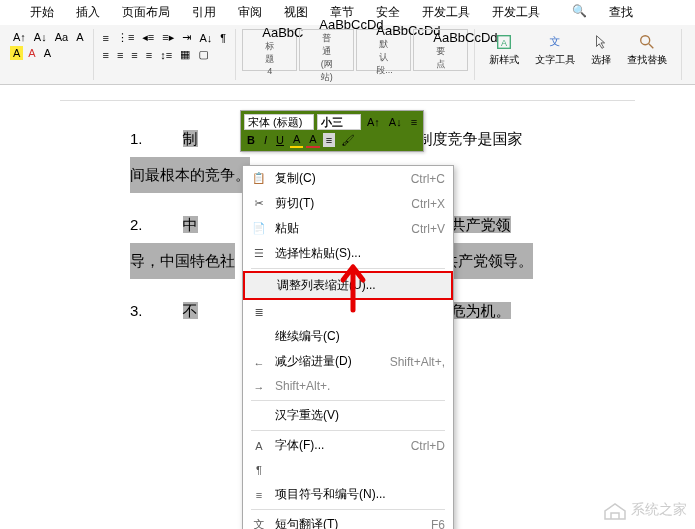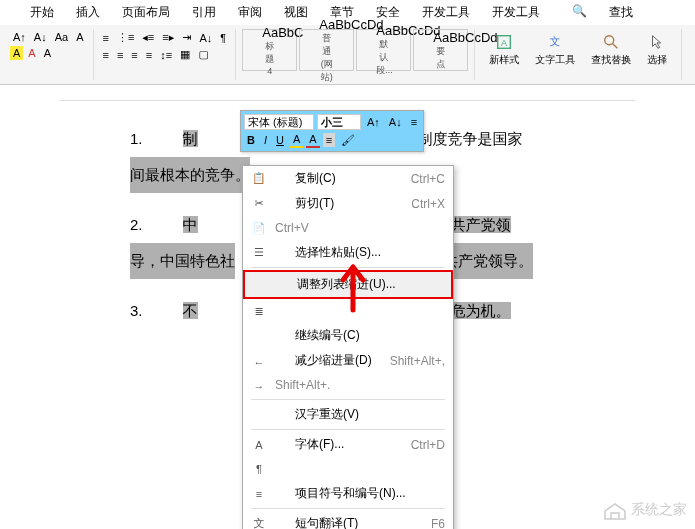--- a/index.html
+++ b/index.html
@@ -20,29 +20,29 @@
     
     .ruler { height: 16px; background: #fff; border-bottom: 1px solid #ddd; margin: 0 60px; position: relative; }
     
     .doc-area { padding: 20px 130px; background: #fff; font-size: 15px; line-height: 2.4; position: relative; }
     .doc-line { display: flex; align-items: baseline; }
     .num { margin-right: 40px; }
     .para { display: inline; }
     .sel { background: #b0b0b0; color: #000; }
     .cursor-mark { border-left: 1px solid #000; }
     
-    .float-toolbar { position: absolute; top: 110px; left: 240px; background: #7dd3fc; border: 1px solid #aaa; box-shadow: 1px 1px 3px rgba(0,0,0,0.2); padding: 3px; display: flex; flex-direction: column; gap: 2px; font-size: 11px; z-index: 5; }
+    .float-toolbar { position: absolute; top: 110px; left: 240px; background: #4d7c0f; border: 1px solid #aaa; box-shadow: 1px 1px 3px rgba(0,0,0,0.2); padding: 3px; display: flex; flex-direction: column; gap: 2px; font-size: 11px; z-index: 5; }
     .float-row { display: flex; gap: 3px; align-items: center; }
     .float-input { border: 1px solid #ccc; padding: 1px 3px; font-size: 11px; }
     
     .context-menu { position: absolute; top: 165px; left: 242px; width: 212px; background: #fff; border: 1px solid #aaa; box-shadow: 2px 2px 6px rgba(0,0,0,0.25); font-size: 12px; z-index: 10; }
     .menu-item { display: flex; align-items: center; padding: 4px 8px; cursor: pointer; position: relative; }
     .menu-item.highlighted { border: 2px solid #e60000; background: #f0f0f0; }
     .menu-icon { width: 16px; height: 16px; margin-right: 8px; display: inline-flex; align-items: center; justify-content: center; font-size: 11px; color: #555; }
-    .menu-label { flex: 1; margin-left: 20px; }
+    .menu-label { flex: 1; }
     .menu-shortcut { color: #888; font-size: 12px; }
     .menu-sep { height: 1px; background: #ddd; margin: 2px 8px; }
     
     .red-arrow { position: absolute; top: 255px; left: 333px; z-index: 20; pointer-events: none; }
     
     .watermark { position: absolute; bottom: 8px; right: 8px; color: #ccc; font-size: 14px; display: flex; align-items: flex-start; gap: 4px; z-index: 1; }
     .watermark-logo { width: 24px; height: 20px; }
   </style>
 </head>
 <body>
@@ -123,30 +123,30 @@
         <span>新样式</span>
       </div>
     <div class="action-btn">
         <svg class="action-icon" viewBox="0 0 20 20">
           <text x="10" y="13" text-anchor="middle" font-size="12" fill="#47c">文</text>
         </svg>
         <span>文字工具</span>
       </div>
     <div class="action-btn">
         <svg class="action-icon" viewBox="0 0 20 20">
+          <path d="M5 3 L5 15 L8 12 L11 17 L13 16 L10 11 L14 11 Z" fill="none" stroke="#555" stroke-width="1"></path>
+        </svg>
+        <span>选择</span>
+      </div>
+    <div class="action-btn">
+        <svg class="action-icon" viewBox="0 0 20 20">
           <circle cx="8" cy="8" r="5" fill="none" stroke="#a74" stroke-width="1.5"></circle>
           <line x1="12" y1="12" x2="17" y2="17" stroke="#a74" stroke-width="1.5"></line>
         </svg>
         <span>查找替换</span>
-      </div>
-    <div class="action-btn">
-        <svg class="action-icon" viewBox="0 0 20 20">
-          <path d="M5 3 L5 15 L8 12 L11 17 L13 16 L10 11 L14 11 Z" fill="none" stroke="#555" stroke-width="1"></path>
-        </svg>
-        <span>选择</span>
       </div>
   </div>
 </div>
 
 <div class="ruler"></div>
 
 <div class="doc-area">
   <div class="doc-line">
       <span class="num">1.</span>
       <span class="para"><span class="sel">制</span><span style="display:inline-block;width:160px"></span><span>的优势，制度竞争是国家</span></span>
@@ -201,20 +201,21 @@
       <span class="menu-label">复制(C)</span>
       <span class="menu-shortcut">Ctrl+C</span>
     </div>
     <div class="menu-item">
       <span class="menu-icon">✂</span>
       <span class="menu-label">剪切(T)</span>
       <span class="menu-shortcut">Ctrl+X</span>
     </div>
     <div class="menu-item">
       <span class="menu-icon">📄</span>
+      <span class="menu-label">粘贴</span>
       <span class="menu-shortcut">Ctrl+V</span>
     </div>
     <div class="menu-item">
       <span class="menu-icon">☰</span>
       <span class="menu-label">选择性粘贴(S)...</span>
       <span class="menu-shortcut"></span>
     </div>
     <div class="menu-sep"></div>
     <div class="menu-item highlighted">
       <span class="menu-icon"></span>

